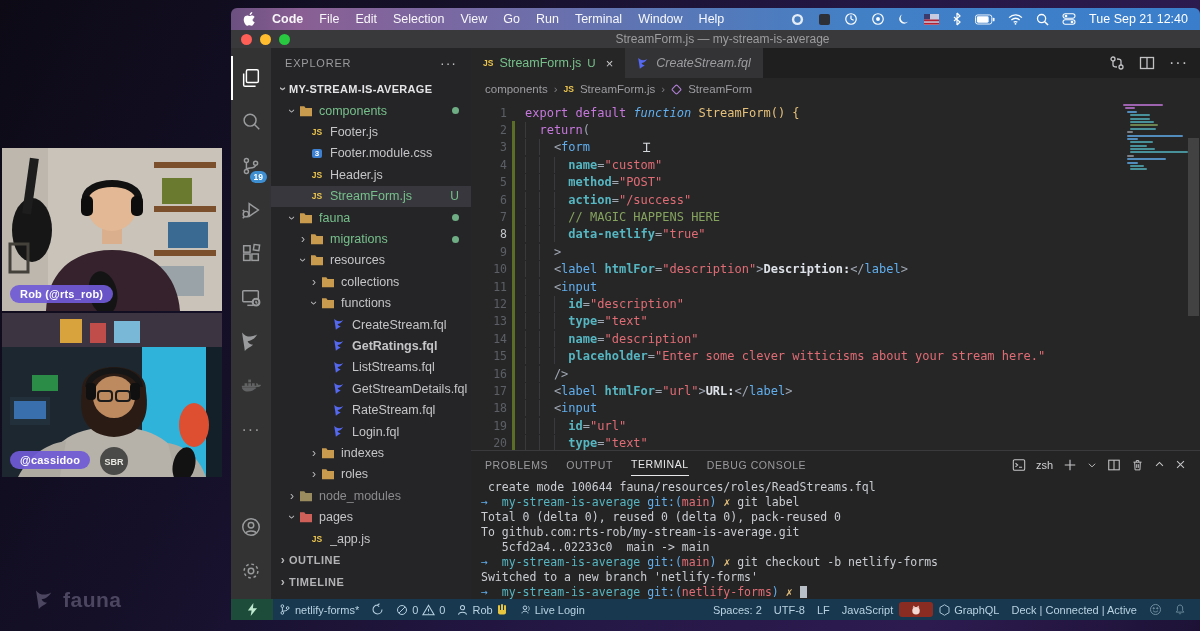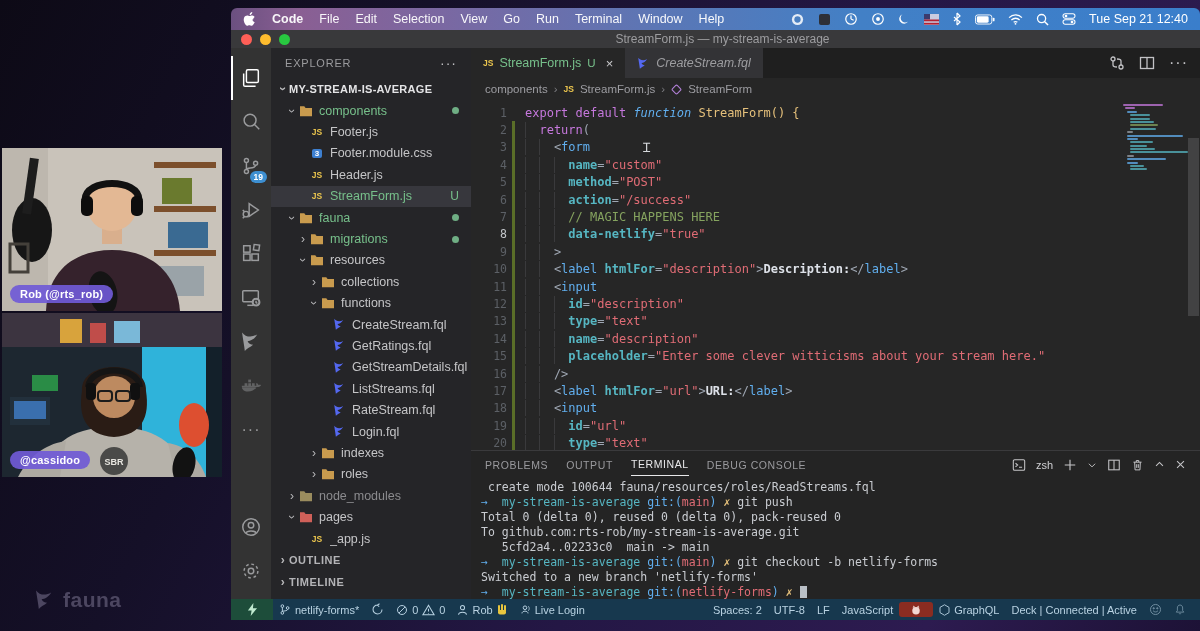--- a/index.html
+++ b/index.html
@@ -460,48 +460,48 @@
             <div class="trow" style="padding-left: 48px;">
               <span class="chev"></span>
               <span class="ticon">
                 <svg width="13" height="13" viewBox="0 0 16 16">
                   <path d="M1.5 1 C4 4.5 8.5 5 12.5 2.5 C10.5 6 8 7 5.5 7.5 C6.5 9.5 8 10 9.5 10 C7.5 12 5 12.5 3.5 14.5 C3 10 2 5 1.5 1 Z" fill="#5468f0"></path>
                 </svg>
               </span>
               <span class="tlabel">CreateStream.fql</span>
               <span class="tspace"></span>
             </div>
-            <div class="trow" style="padding-left: 48px;">
+            <div class="trow" style="padding-left: 48px; font-weight: bold;">
               <span class="chev"></span>
               <span class="ticon">
                 <svg width="13" height="13" viewBox="0 0 16 16">
                   <path d="M1.5 1 C4 4.5 8.5 5 12.5 2.5 C10.5 6 8 7 5.5 7.5 C6.5 9.5 8 10 9.5 10 C7.5 12 5 12.5 3.5 14.5 C3 10 2 5 1.5 1 Z" fill="#5468f0"></path>
                 </svg>
               </span>
               <span class="tlabel">GetRatings.fql</span>
               <span class="tspace"></span>
             </div>
             <div class="trow" style="padding-left: 48px;">
               <span class="chev"></span>
               <span class="ticon">
                 <svg width="13" height="13" viewBox="0 0 16 16">
                   <path d="M1.5 1 C4 4.5 8.5 5 12.5 2.5 C10.5 6 8 7 5.5 7.5 C6.5 9.5 8 10 9.5 10 C7.5 12 5 12.5 3.5 14.5 C3 10 2 5 1.5 1 Z" fill="#5468f0"></path>
                 </svg>
               </span>
-              <span class="tlabel">GetStreamDetails.fql</span>
+              <span class="tlabel">ListStreams.fql</span>
               <span class="tspace"></span>
             </div>
             <div class="trow" style="padding-left: 48px;">
               <span class="chev"></span>
               <span class="ticon">
                 <svg width="13" height="13" viewBox="0 0 16 16">
                   <path d="M1.5 1 C4 4.5 8.5 5 12.5 2.5 C10.5 6 8 7 5.5 7.5 C6.5 9.5 8 10 9.5 10 C7.5 12 5 12.5 3.5 14.5 C3 10 2 5 1.5 1 Z" fill="#5468f0"></path>
                 </svg>
               </span>
-              <span class="tlabel">ListStreams.fql</span>
+              <span class="tlabel">GetStreamDetails.fql</span>
               <span class="tspace"></span>
             </div>
             <div class="trow" style="padding-left: 48px;">
               <span class="chev"></span>
               <span class="ticon">
                 <svg width="13" height="13" viewBox="0 0 16 16">
                   <path d="M1.5 1 C4 4.5 8.5 5 12.5 2.5 C10.5 6 8 7 5.5 7.5 C6.5 9.5 8 10 9.5 10 C7.5 12 5 12.5 3.5 14.5 C3 10 2 5 1.5 1 Z" fill="#5468f0"></path>
                 </svg>
               </span>
               <span class="tlabel">RateStream.fql</span>
@@ -775,21 +775,21 @@
               <svg width="11" height="11" viewBox="0 0 16 16" fill="none" stroke="currentColor" stroke-width="1.5">
                   <path d="M3 10 L8 5 L13 10"></path>
                 </svg>
               <svg width="11" height="11" viewBox="0 0 16 16" stroke="currentColor" stroke-width="1.5">
                   <path d="M3 3 L13 13 M13 3 L3 13"></path>
                 </svg>
             </div>
           </div>
           <div class="term" id="term-lines">
               <div class="tl"><span class="fg"> create mode 100644 fauna/resources/roles/ReadStreams.fql</span></div>
-              <div class="tl"><span class="tblue">→  </span><span class="tcyan">my-stream-is-average </span><span class="tblue">git:(</span><span class="tred">main</span><span class="tblue">) </span><span class="tyellow">✗ </span><span class="fg">git push</span></div>
+              <div class="tl"><span class="tblue">→  </span><span class="tcyan">my-stream-is-average </span><span class="tblue">git:(</span><span class="tred">main</span><span class="tblue">) </span><span class="tyellow">✗ </span><span class="fg">git label</span></div>
               <div class="tl"><span class="fg">Total 0 (delta 0), reused 0 (delta 0), pack-reused 0</span></div>
               <div class="tl"><span class="fg">To github.com:rts-rob/my-stream-is-average.git</span></div>
               <div class="tl"><span class="fg">   5cfd2a4..02233c0  main -&gt; main</span></div>
               <div class="tl"><span class="tblue">→  </span><span class="tcyan">my-stream-is-average </span><span class="tblue">git:(</span><span class="tred">main</span><span class="tblue">) </span><span class="tyellow">✗ </span><span class="fg">git checkout -b netlify-forms</span></div>
               <div class="tl"><span class="fg">Switched to a new branch 'netlify-forms'</span></div>
               <div class="tl"><span class="tblue">→  </span><span class="tcyan">my-stream-is-average </span><span class="tblue">git:(</span><span class="tred">netlify-forms</span><span class="tblue">) </span><span class="tyellow">✗ </span><span class="cursor"></span></div>
             </div>
         </div>
       </div>
     </div>

